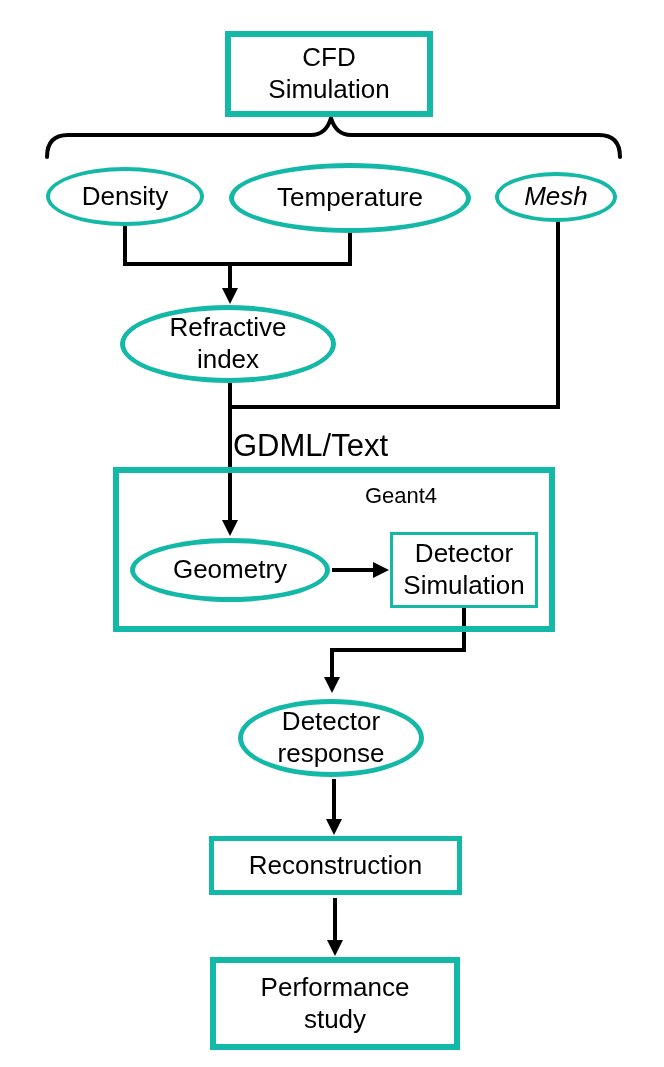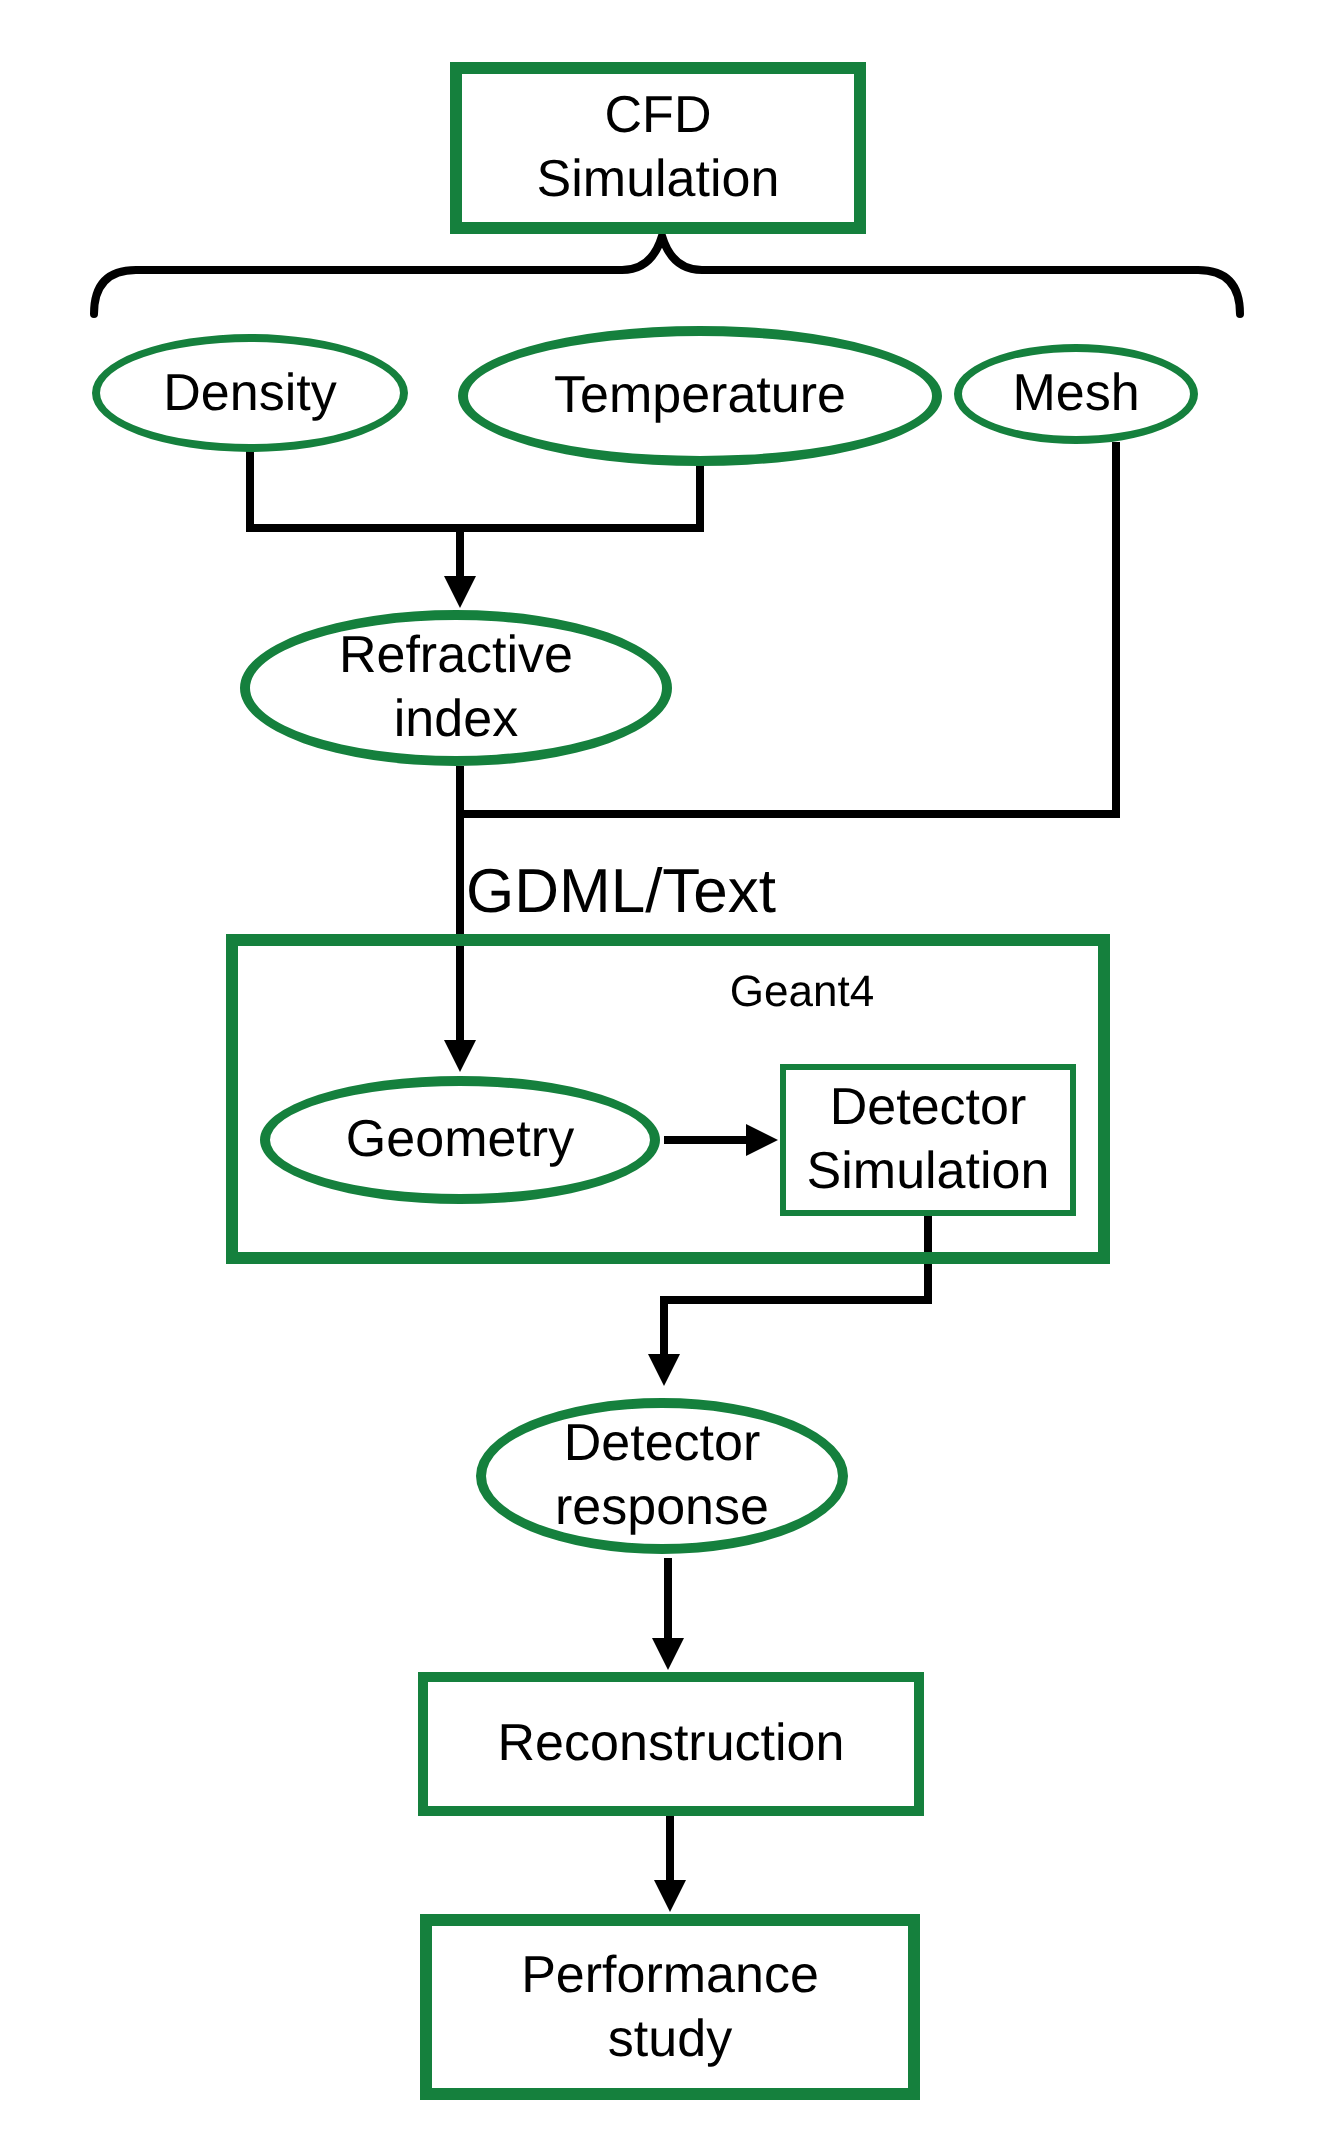--- a/index.html
+++ b/index.html
@@ -24,37 +24,37 @@
     position: absolute;
     box-sizing: border-box;
     display: flex;
     align-items: center;
     justify-content: center;
     text-align: center;
     white-space: pre-line;
     font-size: 26px;
     line-height: 1.22;
     background: #ffffff;
-    border: 4px solid #15803d;
+    border: 4px solid #14b8a6;
   }
   .ellipse { border-radius: 50%; }
 
   .cfd-box       { left:225px; top:31px;  width:208px; height:86px;  border-width:6px; }
   .density       { left:46px;  top:167px; width:158px; height:59px;  border-width:4px; }
   .temperature   { left:229px; top:163px; width:242px; height:70px;  border-width:5px; }
-  .mesh          { left:477px; top:172px; width:122px; height:50px;  border-width:4px; }
+  .mesh          { left:495px; top:172px; width:122px; height:50px;  border-width:4px;font-style:italic; }
   .refractive    { left:120px; top:305px; width:216px; height:78px;  border-width:5px; }
   .geant4-box    { left:113px; top:467px; width:442px; height:165px; border-width:6px;
                    background: transparent; }
   .geant4-label  { position:absolute; left:222px; top:10px; width:120px;
                    text-align:center; font-size:22px; }
   .geometry      { left:130px; top:538px; width:200px; height:64px;  border-width:5px; }
   .detsim-box    { left:390px; top:532px; width:148px; height:76px;  border-width:3px; }
   .detresponse   { left:238px; top:699px; width:186px; height:78px;  border-width:5px; }
-  .recon-box     { left:209px; top:836px; width:253px; height:72px;  border-width:5px; }
+  .recon-box     { left:209px; top:836px; width:253px; height:59px;  border-width:5px; }
   .perf-box      { left:210px; top:957px; width:250px; height:93px;  border-width:6px;text-align:center; }
 
   .float-label {
     position: absolute;
     font-size: 31px;
     white-space: nowrap;
     text-align: center;
   }
   .gdml-label { left:233px; top:428px; }
 </style>

